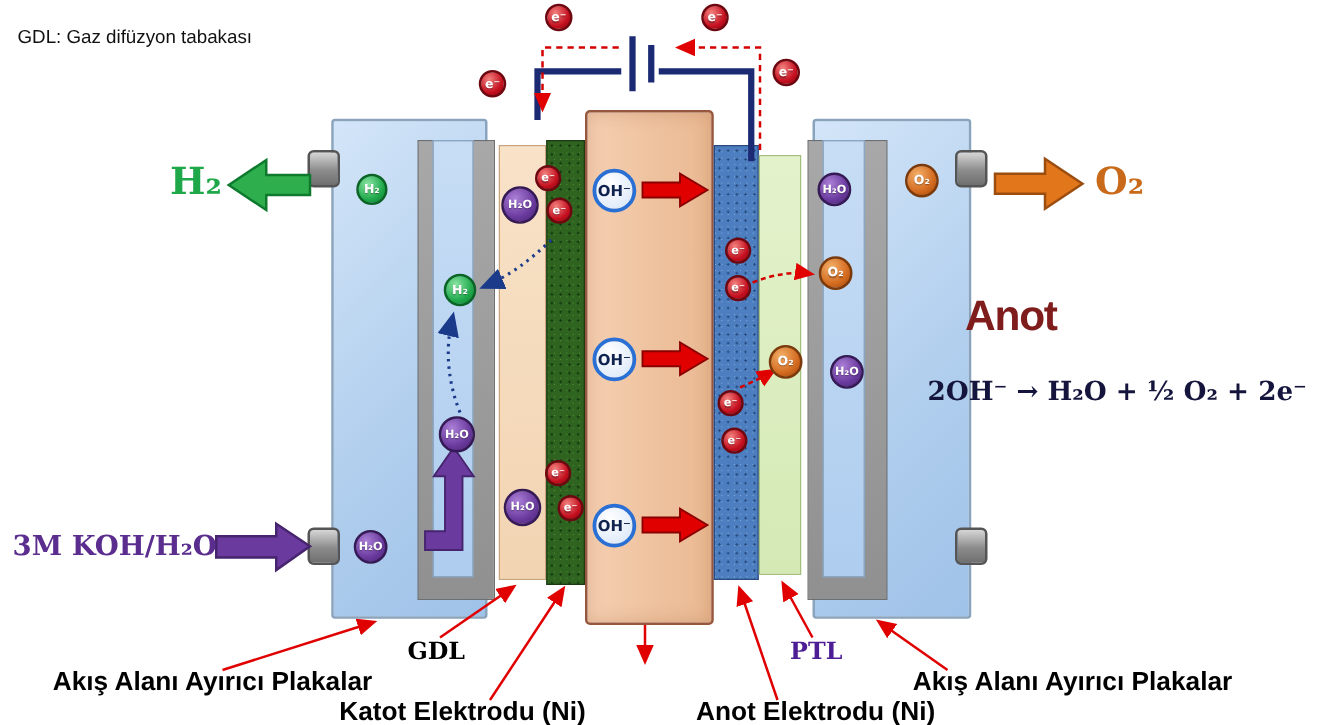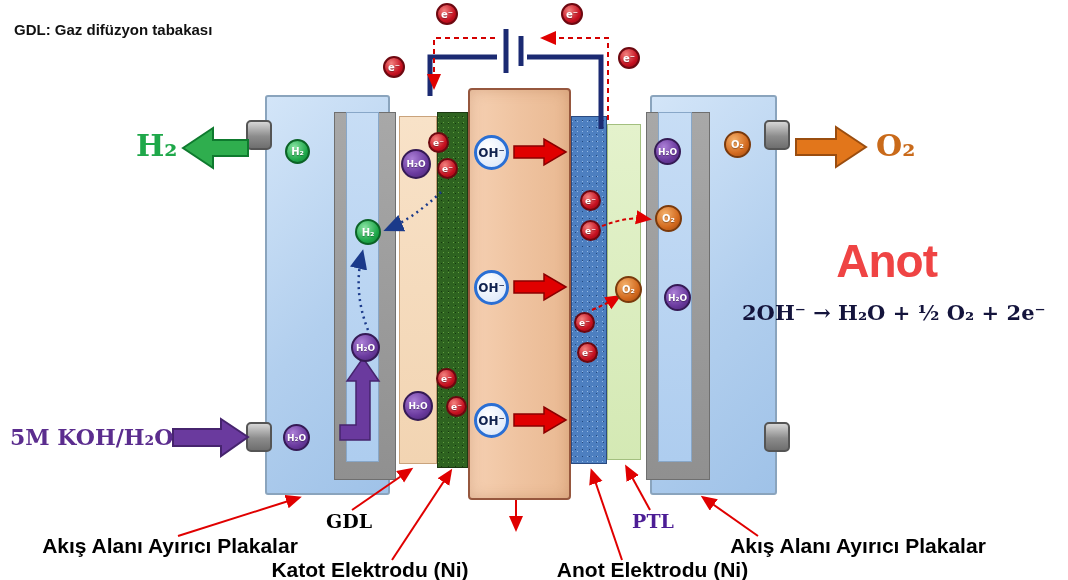--- a/index.html
+++ b/index.html
@@ -125,32 +125,32 @@
   <div class="circle p-e" style="left:580px;top:190px;width:21px;height:21px;font-size:9px">e⁻</div>
   <div class="circle p-e" style="left:580px;top:220px;width:21px;height:21px;font-size:9px">e⁻</div>
   <div class="circle p-e" style="left:574px;top:312px;width:21px;height:21px;font-size:9px">e⁻</div>
   <div class="circle p-e" style="left:577px;top:342px;width:21px;height:21px;font-size:9px">e⁻</div>
   <div class="circle p-h2o" style="left:654px;top:138px;width:27px;height:27px;font-size:9px">H₂O</div>
   <div class="circle p-o2" style="left:655px;top:205px;width:27px;height:27px;font-size:10px">O₂</div>
   <div class="circle p-o2" style="left:615px;top:276px;width:27px;height:27px;font-size:10px">O₂</div>
   <div class="circle p-h2o" style="left:664px;top:284px;width:27px;height:27px;font-size:9px">H₂O</div>
   <div class="circle p-o2" style="left:724px;top:131px;width:27px;height:27px;font-size:10px">O₂</div>
 
-  <div class="txt" style="left:14px;top:20px;font-weight:bold;font-size:15px;color:#111;line-height:20px">
+  <div class="txt" style="left:14px;top:20px;font-weight:normal;font-size:15px;color:#111;line-height:20px">
     <div>GDL: Gaz difüzyon tabakası</div>
   </div>
 
   <div class="txt serif" style="left:136px;top:128px;font-weight:bold;font-size:30px;color:#1fa84a">H₂</div>
   <div class="txt serif" style="left:876px;top:128px;font-weight:bold;font-size:30px;color:#c96a1a">O₂</div>
 
 
-  <div class="txt" style="left:772px;top:234px;width:165px;text-align:right;font-weight:bold;font-size:46px;color:#ef4444;letter-spacing:-1px">Anot</div>
+  <div class="txt" style="left:772px;top:234px;width:165px;text-align:left;font-weight:bold;font-size:34px;color:#7f1d1d;letter-spacing:-1px">Anot</div>
   <div class="txt serif" style="left:742px;top:300px;width:260px;text-align:right;font-weight:bold;font-size:21px;color:#14143c">2OH⁻ → H₂O + ½ O₂ + 2e⁻</div>
 
-  <div class="txt serif" style="left:10px;top:424px;font-weight:bold;font-size:22px;color:#5b2d8e">5M KOH/H₂O</div>
+  <div class="txt serif" style="left:10px;top:424px;font-weight:bold;font-size:22px;color:#5b2d8e">3M KOH/H₂O</div>
 
   <div class="txt" style="left:30px;top:534px;width:280px;text-align:center;font-weight:bold;font-size:21px;color:#000">Akış Alanı Ayırıcı Plakalar</div>
   <div class="txt serif" style="left:322px;top:510px;width:50px;text-align:right;font-weight:bold;font-size:19px;color:#000">GDL</div>
   <div class="txt" style="left:255px;top:558px;width:230px;text-align:center;font-weight:bold;font-size:21px;color:#000">Katot Elektrodu (Ni)</div>
   <div class="txt" style="left:545px;top:558px;width:215px;text-align:center;font-weight:bold;font-size:21px;color:#000">Anot Elektrodu (Ni)</div>
   <div class="txt serif" style="left:628px;top:510px;width:50px;text-align:center;font-weight:bold;font-size:19px;color:#4c1d95">PTL</div>
   <div class="txt" style="left:718px;top:534px;width:280px;text-align:center;font-weight:bold;font-size:21px;color:#000">Akış Alanı Ayırıcı Plakalar</div>
 
 </div>
 

